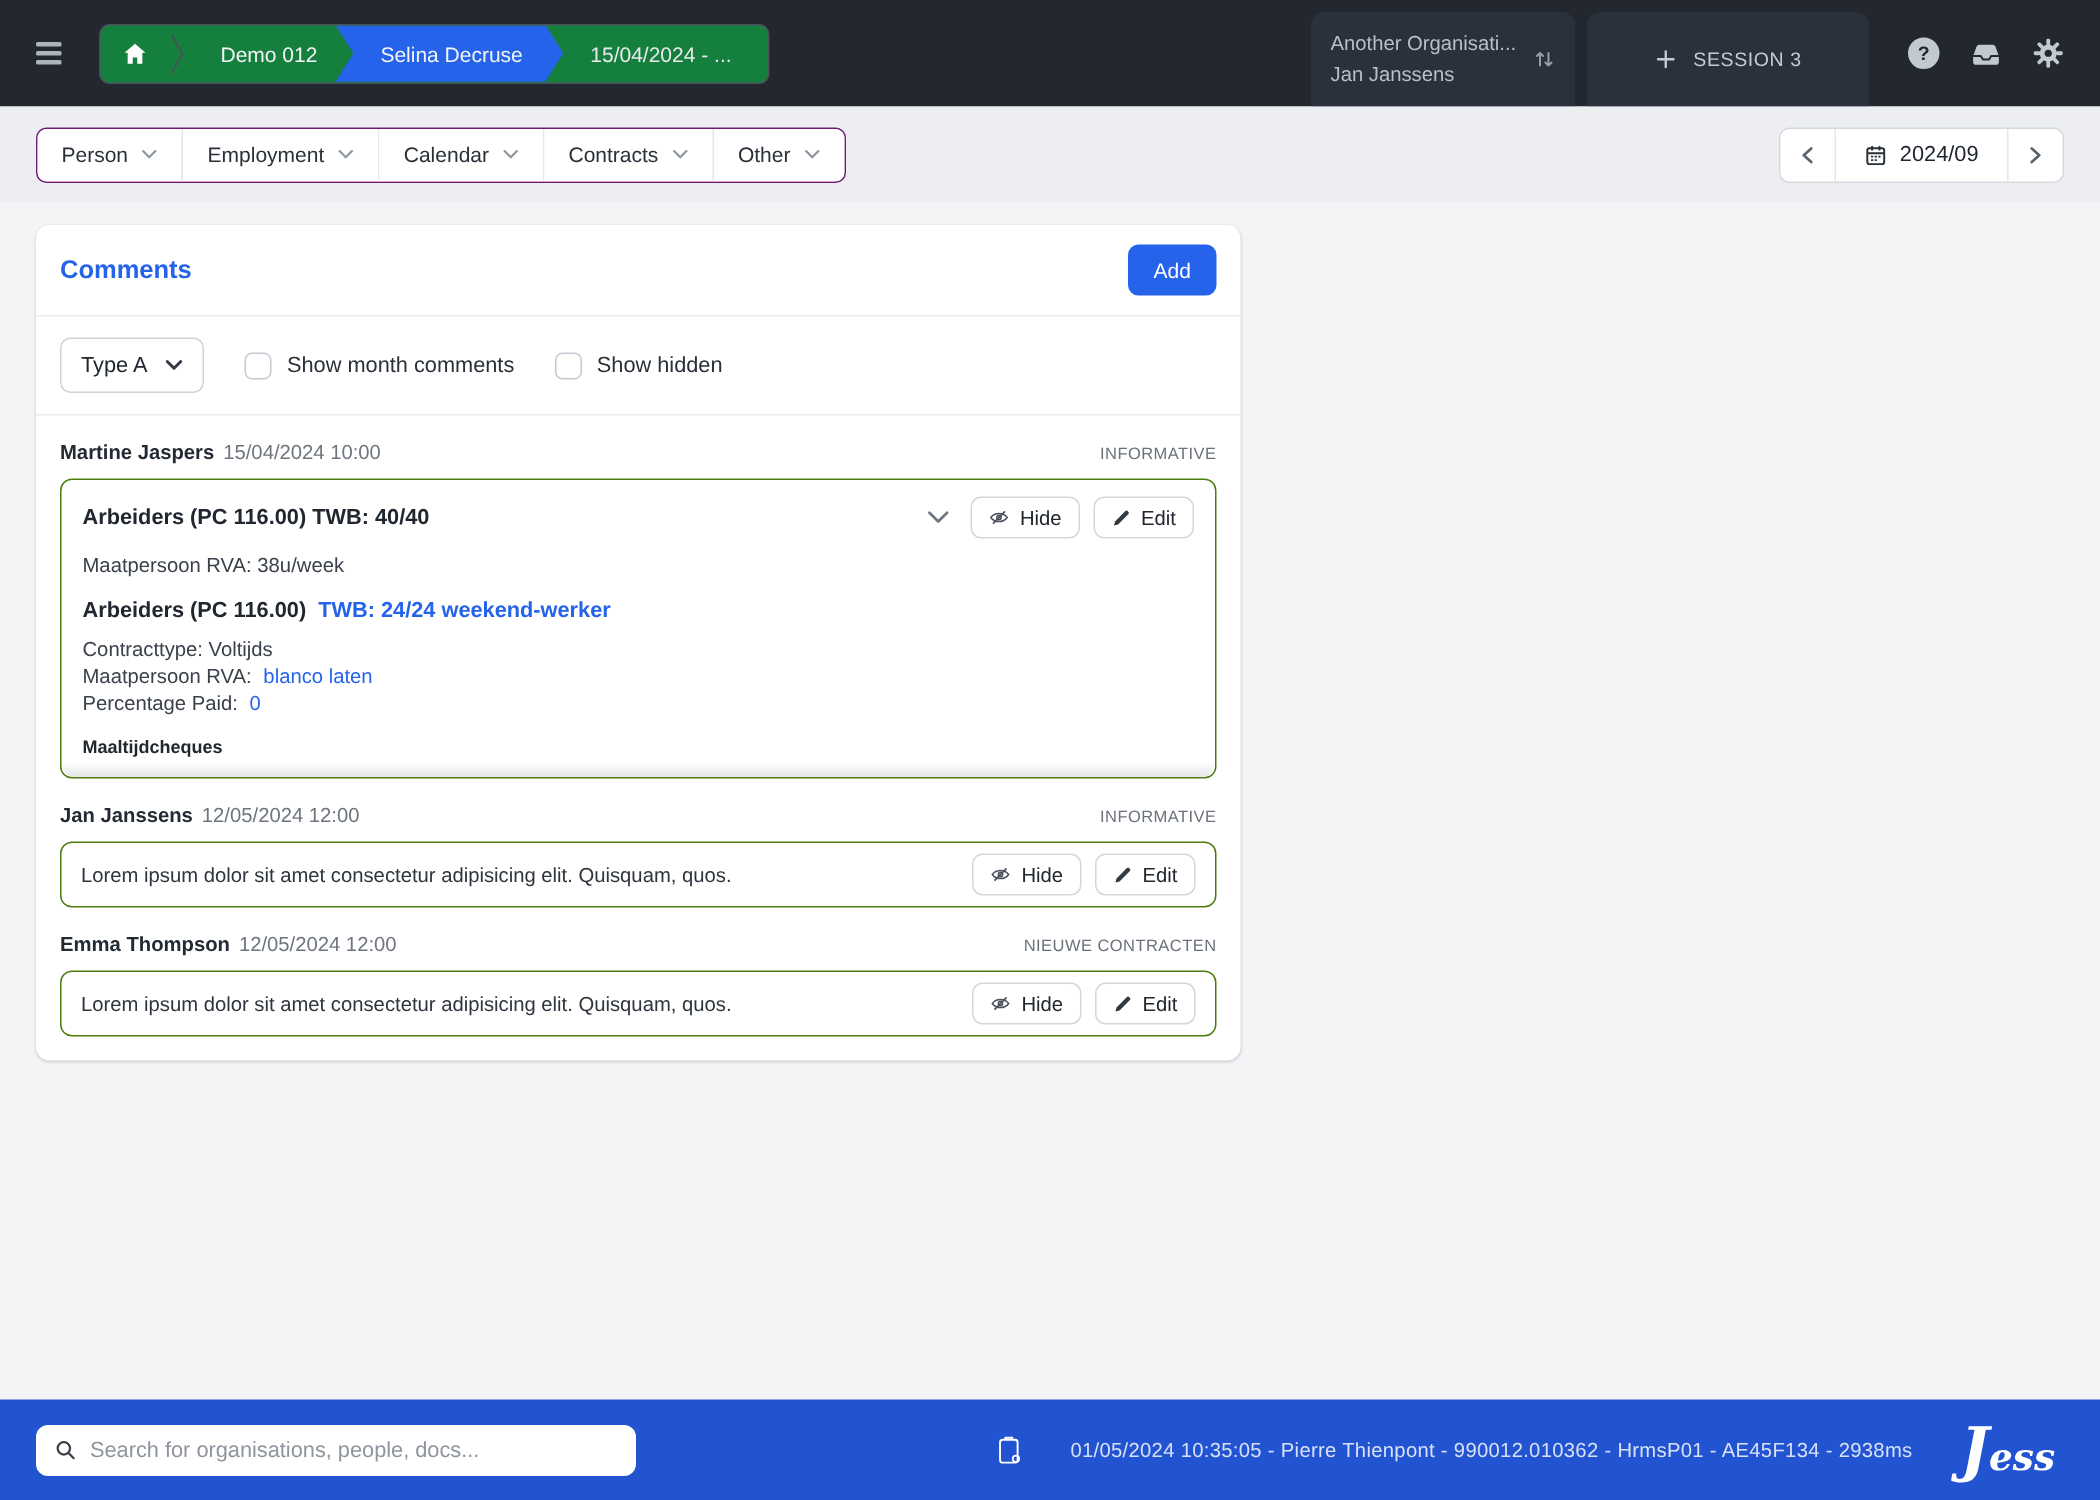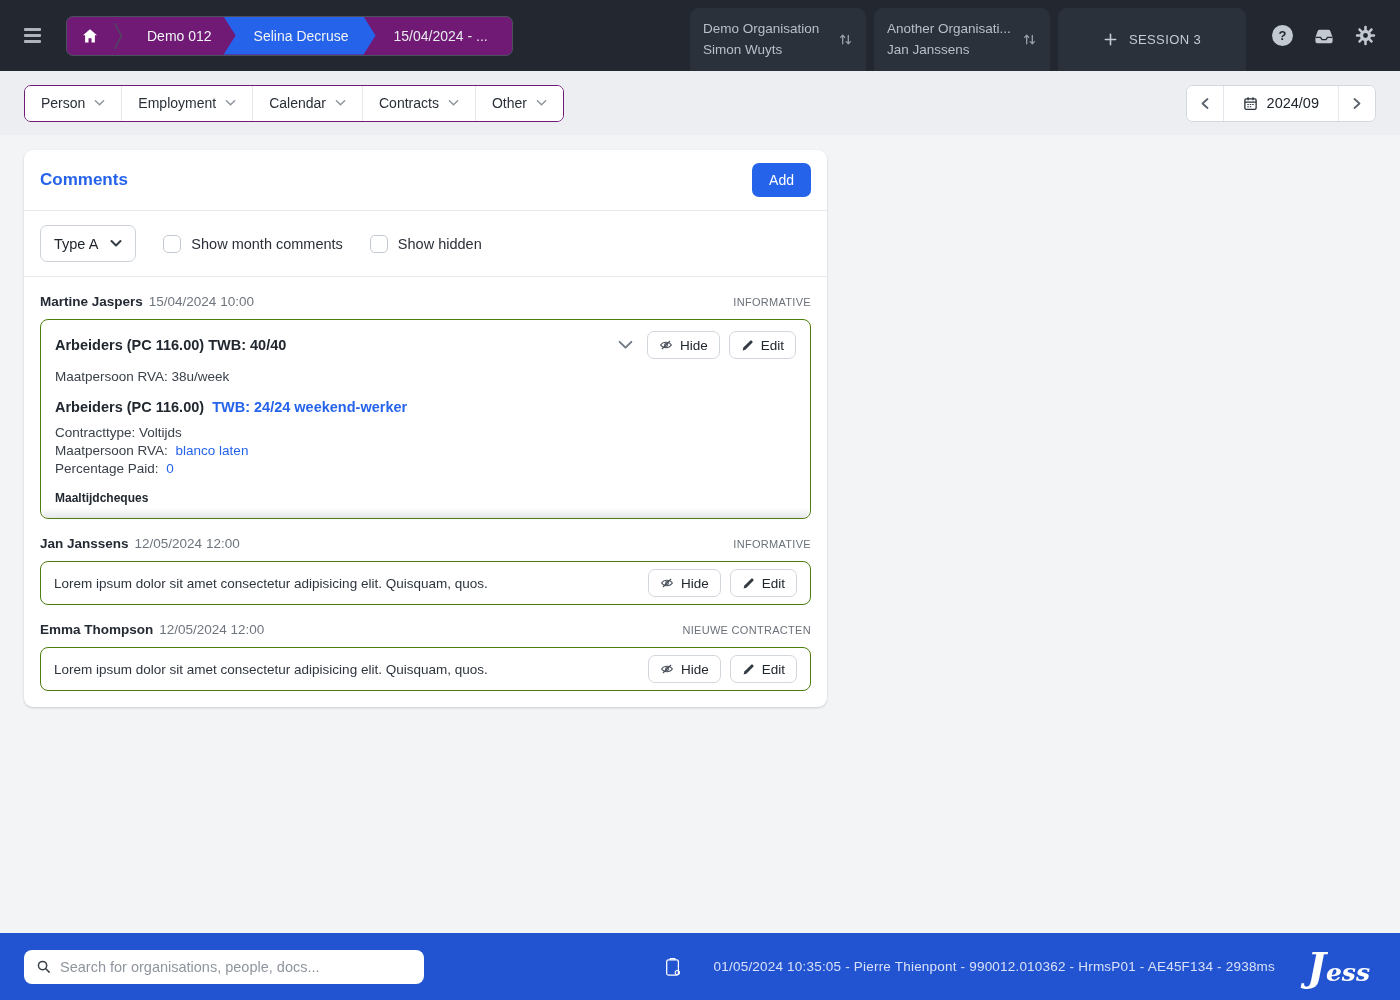--- a/index.html
+++ b/index.html
@@ -4,21 +4,21 @@
 <style>
   * { margin:0; padding:0; box-sizing:border-box; }
   html,body { width:1400px; height:1000px; overflow:hidden; }
   body { font-family:"Liberation Sans","DejaVu Sans",sans-serif; background:#f3f4f6; color:#242b34; }
   .app { display:flex; flex-direction:column; width:1400px; height:1000px; }
 
   
   .topbar { height:71px; background:#222730; display:flex; align-items:center; padding:0 24px 0 24px; flex:none; }
   .hamburger { width:26px; height:26px; background:none; border:none; cursor:pointer; display:flex; flex-direction:column; justify-content:center; gap:3.5px; }
   .hamburger span { display:block; width:17px; height:2.5px; background:#aeb4bc; border-radius:1px; }
-  .breadcrumb { margin-left:16px; height:40px; display:flex; align-items:stretch; background:#701a75; border:1px solid #4b525e; border-radius:7px; font-size:14px; color:#f2f4f6; overflow:hidden; }
+  .breadcrumb { margin-left:16px; height:40px; display:flex; align-items:stretch; background:#15803d; border:1px solid #4b525e; border-radius:7px; font-size:14px; color:#f2f4f6; overflow:hidden; }
   .crumb { display:flex; align-items:center; padding:0 24px; white-space:nowrap; cursor:pointer; }
   .crumb-home { padding:0 15px; }
   .crumb-sep { display:flex; align-items:center; }
   .crumb-active { background:#2563eb; position:relative; z-index:2; padding:0 27px 0 30px; margin-left:-12px; margin-right:-12px;
       clip-path:polygon(0 0, calc(100% - 12px) 0, 100% 50%, calc(100% - 12px) 100%, 0 100%, 12px 50%); }
   .crumb-last { padding-left:30px; color:#e8eaee; }
 
   .top-right { margin-left:auto; display:flex; align-items:center; height:100%; }
   .session-tabs { display:flex; gap:8px; align-self:flex-end; }
   .session-tab { width:176px; height:63px; background:#2b313b; border-radius:9px 9px 0 0; padding:9px 13px; display:flex; justify-content:space-between; align-items:center; cursor:pointer; }
@@ -116,32 +116,20 @@
       <div class="crumb crumb-active">
         <span>Selina Decruse</span>
       </div>
       <div class="crumb crumb-last">
         <span>15/04/2024 - ...</span>
       </div>
     </nav>
 
     <div class="top-right">
       <div class="session-tabs">
-        <div class="session-tab">
-          <div class="session-lines">
-            <div class="session-org">Demo Organisation</div>
-            <div class="session-person">Simon Wuyts</div>
-          </div>
-          <span>
-            <svg width="15" height="15" viewBox="0 0 16 16" fill="none" stroke="#99a0a9" stroke-width="1.4" stroke-linecap="round" stroke-linejoin="round">
-                <path d="M5 12.5V3.5M5 3.5L2.8 5.7M5 3.5l2.2 2.2"></path>
-                <path d="M11 3.5v9m0 0l-2.2-2.2M11 12.5l2.2-2.2"></path>
-              </svg>
-          </span>
-        </div>
         <div class="session-tab">
           <div class="session-lines">
             <div class="session-org">Another Organisati...</div>
             <div class="session-person">Jan Janssens</div>
           </div>
           <span>
             <svg width="15" height="15" viewBox="0 0 16 16" fill="none" stroke="#99a0a9" stroke-width="1.4" stroke-linecap="round" stroke-linejoin="round">
                 <path d="M5 12.5V3.5M5 3.5L2.8 5.7M5 3.5l2.2 2.2"></path>
                 <path d="M11 3.5v9m0 0l-2.2-2.2M11 12.5l2.2-2.2"></path>
               </svg>

